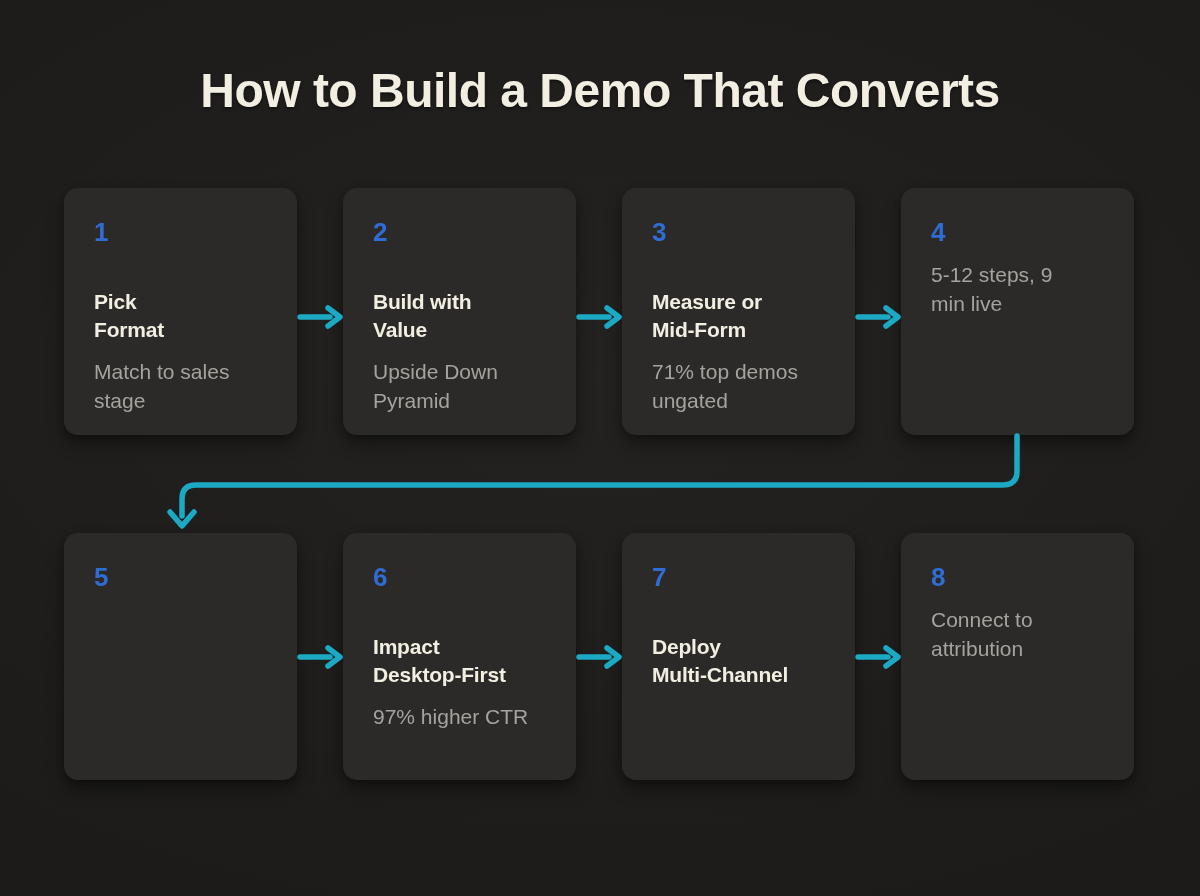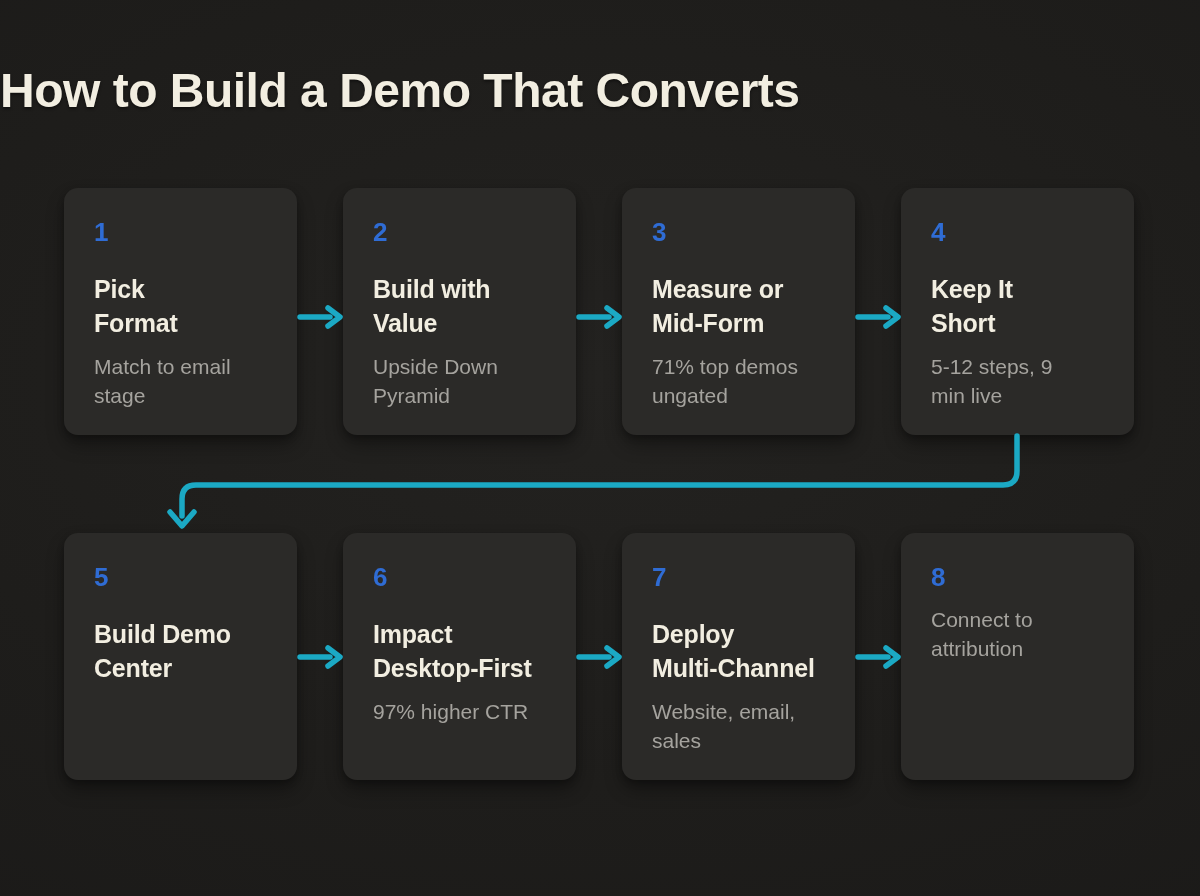--- a/index.html
+++ b/index.html
@@ -22,21 +22,21 @@
     background:
       radial-gradient(120% 95% at 50% 42%, #232220 0%, #1e1d1b 48%, #191817 100%),
       var(--background);
   }
 
   .main-title {
     position: absolute;
     top: 62px;
     left: 0;
     width: 100%;
-    text-align: left;
+    text-align: center;
     font-size: 48px;
     line-height: 1.2;
     font-weight: bold;
     letter-spacing: -0.5px;
     color: var(--title-cream);
     text-shadow: 0 2px 3px rgba(0,0,0,0.45);
   }
 
   .card {
     position: absolute;
@@ -54,22 +54,22 @@
   .c3 { left: 622px; }
   .c4 { left: 901px; }
 
   .card-num {
     font-size: 26px;
     font-weight: bold;
     line-height: 1.15;
     color: var(--number-blue);
   }
   .card-title {
-    margin-top: 24px;
-    font-size: 25px;
+    margin-top: 40px;
+    font-size: 21px;
     font-weight: bold;
     line-height: 1.36;
     letter-spacing: -0.2px;
     color: var(--title-cream);
     white-space: pre-line;
   }
   .card-desc {
     margin-top: 13px;
     font-size: 21px;
     font-weight: normal;
@@ -97,62 +97,56 @@
 <body>
 
 <div class="canvas">
 
   <h1 class="main-title">How to Build a Demo That Converts</h1>
 
   <div class="card r1 c1">
     <div class="card-num">1</div>
     <div class="card-title">Pick
 Format</div>
-    <div class="card-desc">Match to email
+    <div class="card-desc">Match to sales
 stage</div>
   </div>
   <div class="card r1 c2">
     <div class="card-num">2</div>
     <div class="card-title">Build with
 Value</div>
     <div class="card-desc">Upside Down
 Pyramid</div>
   </div>
   <div class="card r1 c3">
     <div class="card-num">3</div>
     <div class="card-title">Measure or
 Mid-Form</div>
     <div class="card-desc">71% top demos
 ungated</div>
   </div>
   <div class="card r1 c4">
     <div class="card-num">4</div>
-    <div class="card-title">Keep It
-Short</div>
     <div class="card-desc">5-12 steps, 9
 min live</div>
   </div>
 
   <div class="card r2 c1">
     <div class="card-num">5</div>
-    <div class="card-title">Build Demo
-Center</div>
   </div>
   <div class="card r2 c2">
     <div class="card-num">6</div>
     <div class="card-title">Impact
 Desktop-First</div>
     <div class="card-desc">97% higher CTR</div>
   </div>
   <div class="card r2 c3">
     <div class="card-num">7</div>
     <div class="card-title">Deploy
 Multi-Channel</div>
-    <div class="card-desc">Website, email,
-sales</div>
   </div>
   <div class="card r2 c4">
     <div class="card-num">8</div>
     <div class="card-desc">Connect to
 attribution</div>
   </div>
 
   <svg class="flow-overlay" viewBox="0 0 1200 896" xmlns="http://www.w3.org/2000/svg">
 
     <g>

